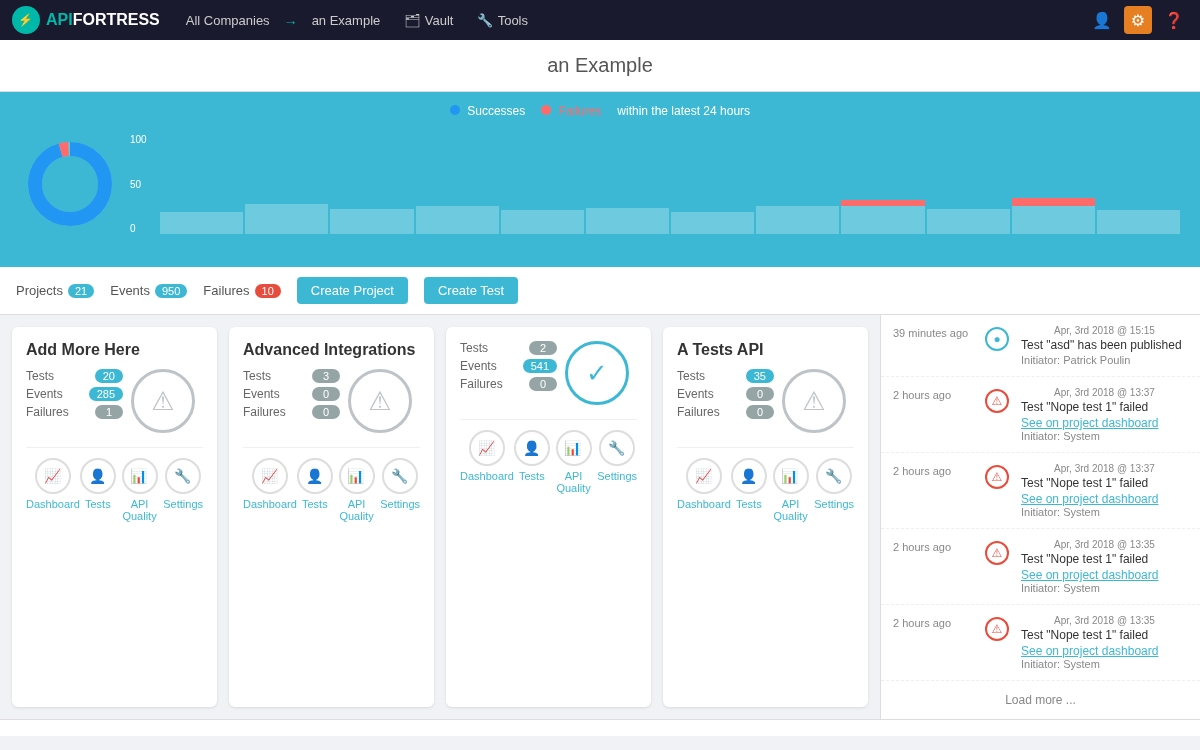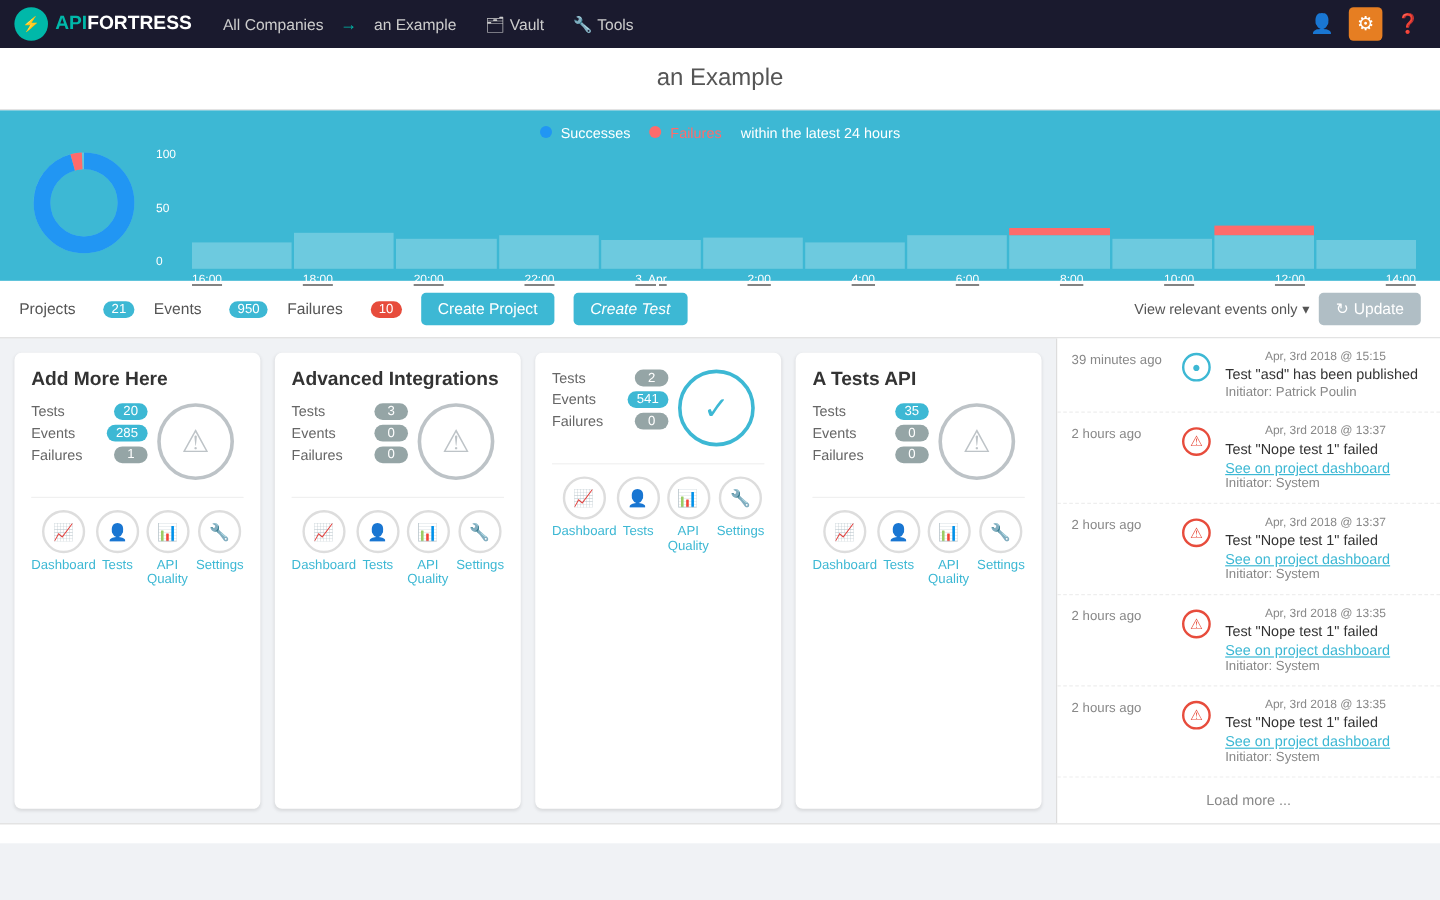--- a/index.html
+++ b/index.html
@@ -23,35 +23,35 @@
     .nav-item { color: #ccc; padding: 4px 10px; cursor: pointer; font-size: 13px; display: flex; align-items: center; gap: 4px; }
     .nav-arrow { color: #00b8a9; font-size: 14px; }
     .top-nav-right { display: flex; align-items: center; gap: 8px; }
     .nav-icon-btn { width: 28px; height: 28px; border-radius: 4px; display: flex; align-items: center; justify-content: center; cursor: pointer; color: #ccc; font-size: 16px; }
     .nav-icon-btn.active { background: #e67e22; color: white; }
 
     
     .page-title-bar { background: white; text-align: center; padding: 14px; font-size: 20px; color: #555; border-bottom: 1px solid #ddd; }
 
     
-    .chart-area { background: #3db8d4; padding: 12px 20px; position: relative; height: 142px; }
+    .chart-area { background: #3db8d4; padding: 12px 20px; position: relative; height: 175px; }
     .chart-legend { display: flex; align-items: center; gap: 16px; margin-bottom: 6px; font-size: 12px; color: white; justify-content: center; }
     .legend-dot { width: 10px; height: 10px; border-radius: 50%; display: inline-block; margin-right: 4px; }
-    .chart-inner { display: flex; gap: 10px; align-items: flex-start; height: 120px; text-decoration: underline; }
+    .chart-inner { display: flex; gap: 10px; align-items: center; height: 120px; }
     .donut-chart { width: 100px; flex-shrink: 0; display: flex; align-items: center; justify-content: center; }
     .bar-chart-container { flex: 1; display: flex; flex-direction: column; }
 
     
     .toolbar { background: white; padding: 10px 16px; display: flex; align-items: center; gap: 16px; border-bottom: 1px solid #ddd; }
     .toolbar-tabs { display: flex; gap: 16px; flex: 1; }
-    .tab-item { font-size: 13px; color: #555; display: flex; align-items: center; gap: 23px; cursor: pointer; }
+    .tab-item { font-size: 13px; color: #555; display: flex; align-items: center; gap: 5px; cursor: pointer; }
     .tab-badge { background: #3db8d4; color: white; border-radius: 10px; padding: 1px 7px; font-size: 11px; }
     .tab-badge.red { background: #e74c3c; }
     .btn-create { background: #3db8d4; color: white; border: none; padding: 6px 14px; border-radius: 4px; cursor: pointer; font-size: 13px; }
-    .btn-create-test { background: #3db8d4; color: white; border: none; padding: 6px 14px; border-radius: 4px; cursor: pointer; font-size: 13px; font-style: italic; }
+    .btn-create-test { background: #3db8d4; color: white; border: none; padding: 6px 14px; border-radius: 4px; cursor: pointer; font-size: 13px; }
     .toolbar-right { display: flex; align-items: center; gap: 8px; margin-left: auto; }
     .view-select { font-size: 12px; color: #555; display: flex; align-items: center; gap: 4px; cursor: pointer; }
     .btn-update { background: #b0bec5; color: white; border: none; padding: 6px 14px; border-radius: 4px; cursor: pointer; font-size: 13px; display: flex; align-items: center; gap: 4px; }
 
     
     .main-content { display: flex; gap: 0; padding: 0; }
     .projects-grid { flex: 1; padding: 12px; display: grid; grid-template-columns: 1fr 1fr 1fr 1fr; gap: 12px; }
     .project-card { background: white; border-radius: 6px; padding: 14px; box-shadow: 0 1px 3px rgba(0,0,0,0.1); }
     .project-title { font-size: 16px; font-weight: bold; color: #333; margin-bottom: 10px; }
     .project-stats { display: flex; gap: 0; }
@@ -183,34 +183,20 @@
           <div style="flex:1;position:relative;display:flex;flex-direction:column;align-items:center;justify-content:flex-end;height:100%">
             <div style="background:rgba(255,255,255,0.25);width:100%;height:28px;position:relative;">
               <div style="background:#ff6b6b;width:100%;height:8px;position:absolute;top:-8px;left:0;"></div>
             </div>
           </div>
           <div style="flex:1;display:flex;flex-direction:column;align-items:center;justify-content:flex-end;height:100%">
               <div style="background:rgba(255,255,255,0.25);width:100%;height:24px"></div>
             </div>
         </div>
       </div>
-      <div style="display:flex;justify-content:space-between;color:white;font-size:10px;padding-left:30px;margin-top:4px;">
-        <span>16:00</span>
-        <span>18:00</span>
-        <span>20:00</span>
-        <span>22:00</span>
-        <span>3. Apr</span>
-        <span>2:00</span>
-        <span>4:00</span>
-        <span>6:00</span>
-        <span>8:00</span>
-        <span>10:00</span>
-        <span>12:00</span>
-        <span>14:00</span>
-      </div>
     </div>
   </div>
 </div>
 
 <div class="toolbar">
   <div class="toolbar-tabs">
     <span class="tab-item">
       <span>Projects</span>
       <span class="tab-badge">21</span>
     </span>
@@ -218,30 +204,20 @@
       <span>Events</span>
       <span class="tab-badge">950</span>
     </span>
     <span class="tab-item">
       <span>Failures</span>
       <span class="tab-badge red">10</span>
     </span>
     <button class="btn-create">Create Project</button>
     <button class="btn-create-test">Create Test</button>
   </div>
-  <div class="toolbar-right">
-    <span class="view-select">
-      <span>View relevant events only</span>
-      <span>▾</span>
-    </span>
-    <button class="btn-update">
-      <span>↻</span>
-      <span>Update</span>
-    </button>
-  </div>
 </div>
 
 <div class="main-content">
   <div class="projects-grid">
 
     <div class="project-card">
       <div class="project-title">Add More Here</div>
       <div class="project-stats">
         <div class="stats-list">
           <div class="stat-row">

